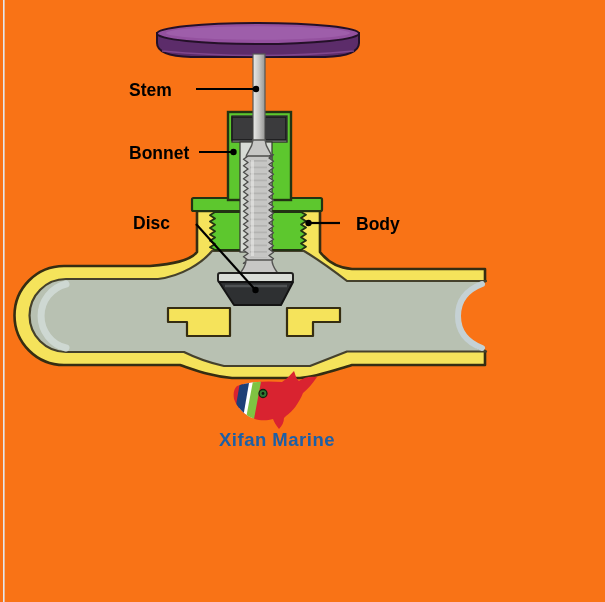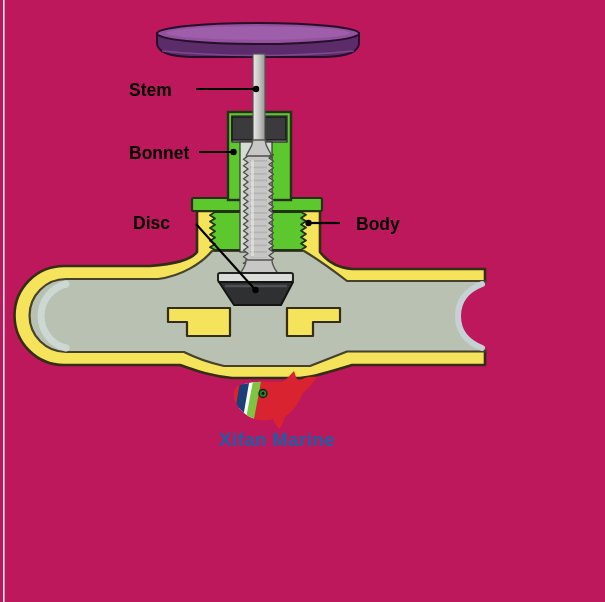--- a/index.html
+++ b/index.html
@@ -1,16 +1,16 @@
 <!DOCTYPE html>
 <html><head>
 <meta charset="utf-8">
 <style>
   html,body{margin:0;padding:0;background:#ffffff;}
-  .stage{position:relative;width:605px;height:602px;background:#be185d;overflow:hidden;font-family:"Liberation Sans",sans-serif;}
+  .stage{position:relative;width:605px;height:602px;background:#f97316;overflow:hidden;font-family:"Liberation Sans",sans-serif;}
   svg{display:block;}
   text.part-label{font-family:"Liberation Sans",sans-serif;font-weight:bold;font-size:17.5px;}
   text.brand{font-family:"Liberation Sans",sans-serif;font-weight:bold;font-size:18.5px;letter-spacing:0.5px;}
 </style>
 </head>
 <body>
 
 <div class="stage">
 <svg width="605" height="602" viewBox="0 0 605 602">
   <defs>

